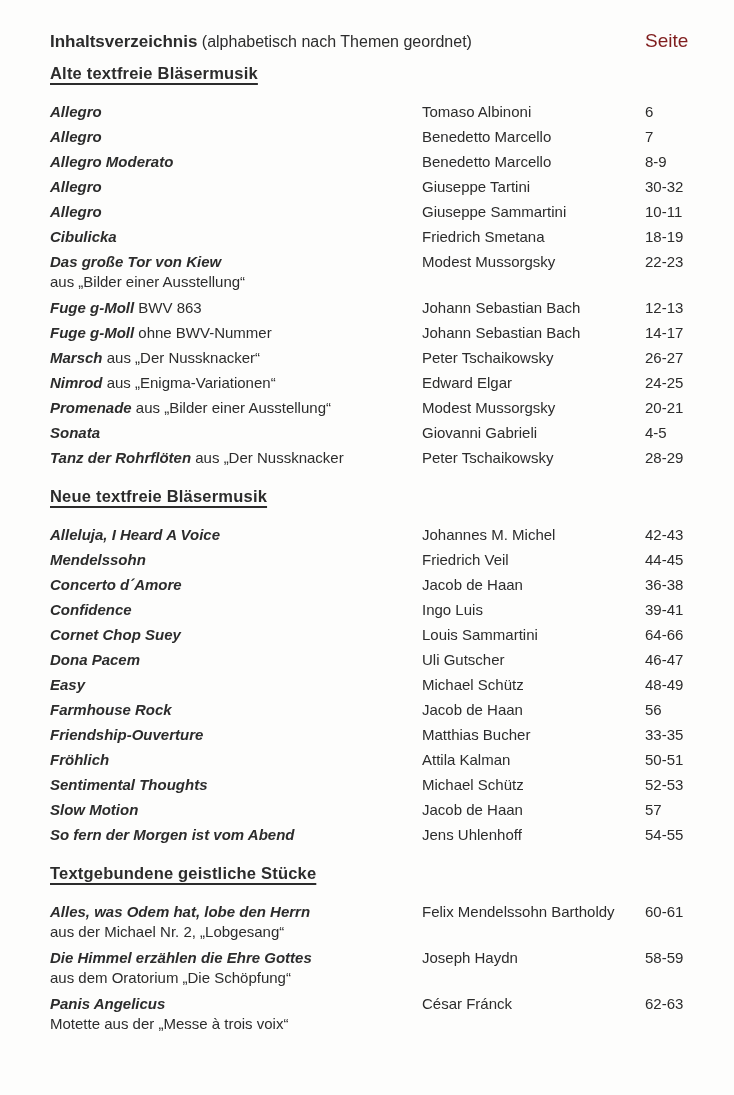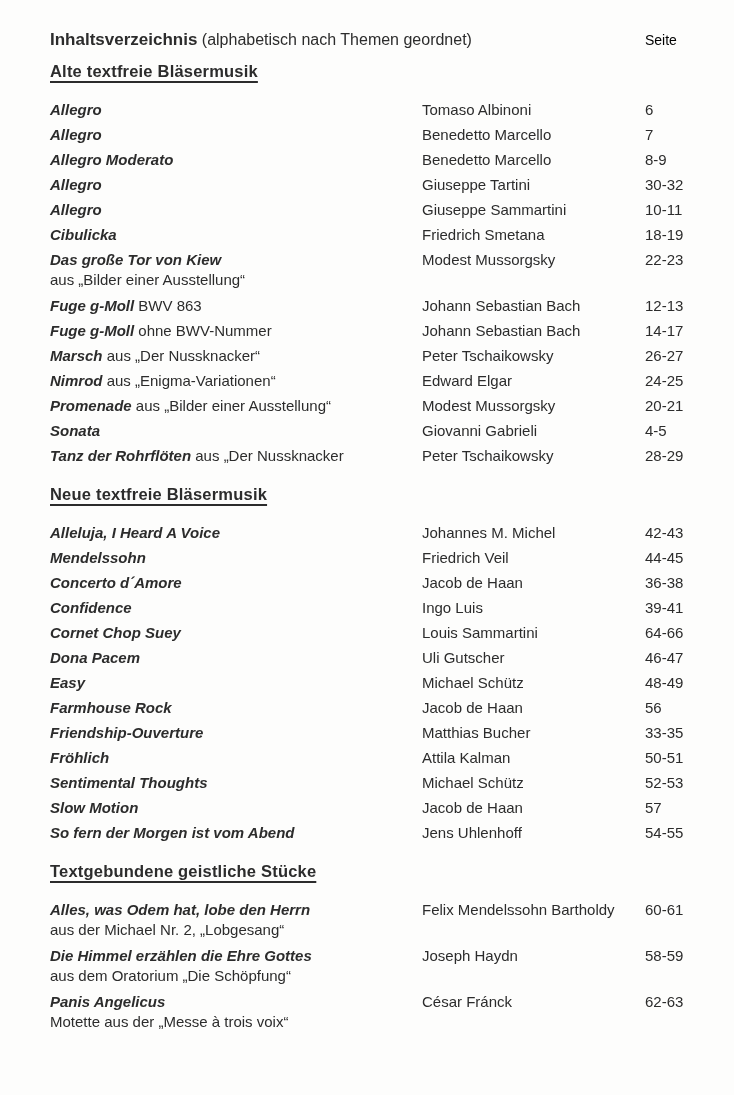--- a/index.html
+++ b/index.html
@@ -17,21 +17,21 @@
     overflow:hidden;
   }
   .toc-header {
     display:flex;
     align-items:baseline;
     margin-bottom:12px;
   }
   .title-wrap { width:595px; font-size:16px; white-space:nowrap; }
   .title-bold { font-weight:bold; font-size:17px; }
   .title-rest { font-size:16px; }
-  .header-seite { font-size:14px; color:#000000; }
+  .header-seite { font-size:19px; color:#7f1d1d; }
 
   .section-heading {
     font-weight:bold;
     font-size:16.5px;
     letter-spacing:0.2px;
     text-decoration:underline;
     text-decoration-thickness:1.8px;
     text-underline-offset:4px;
     margin:20px 0 19px 0;
   }

